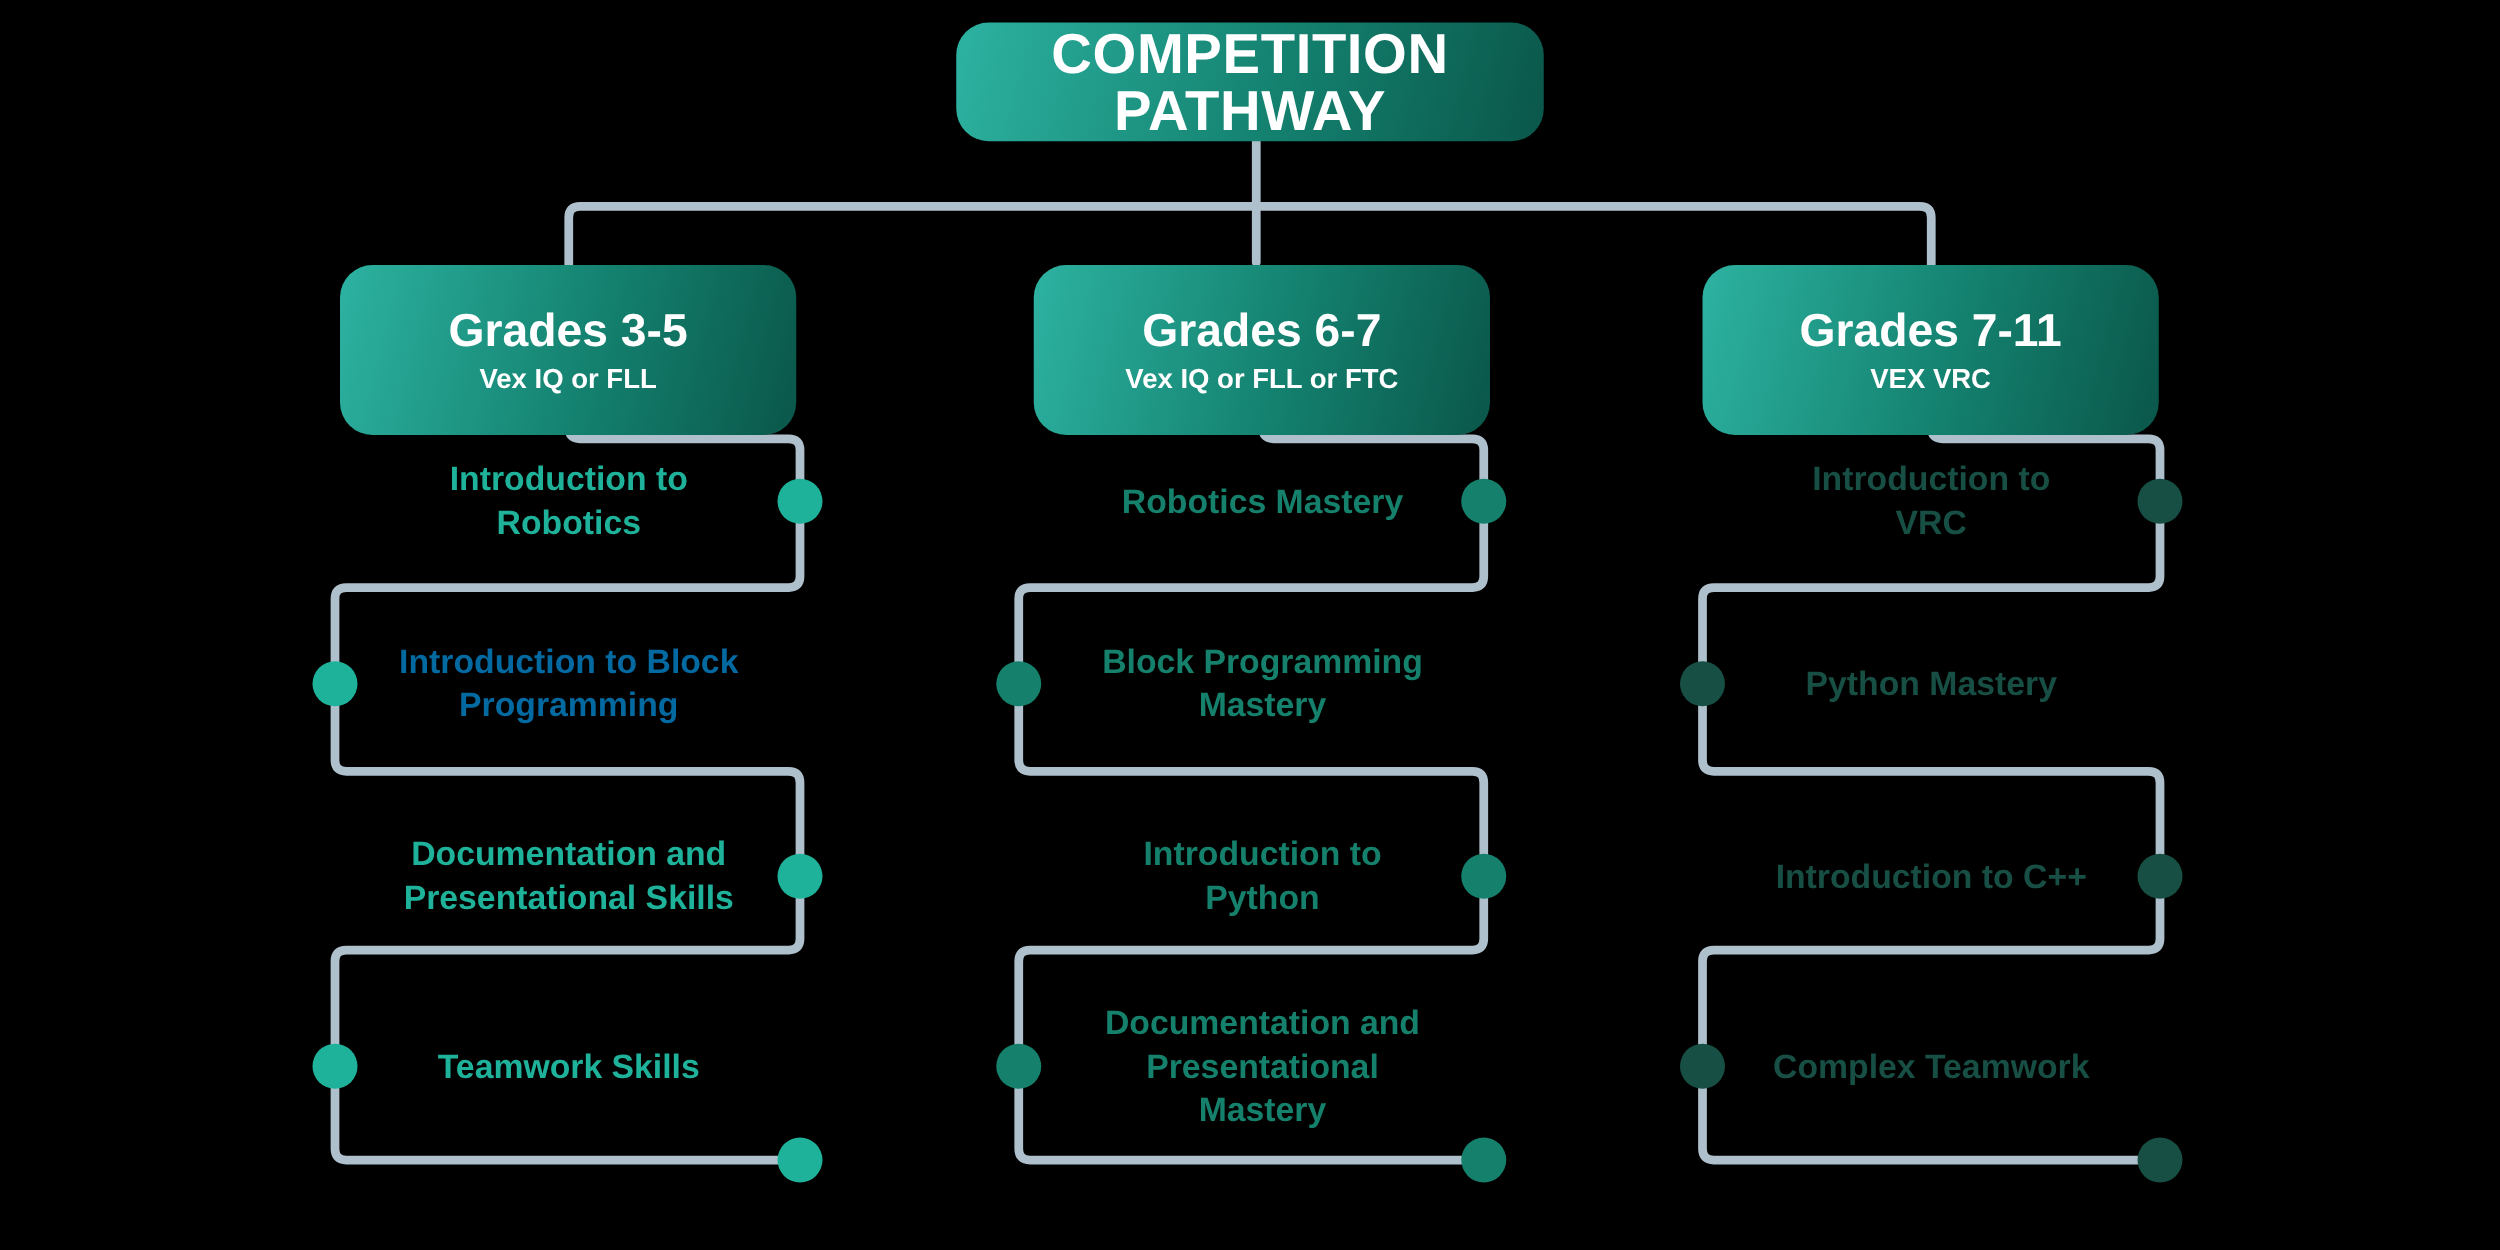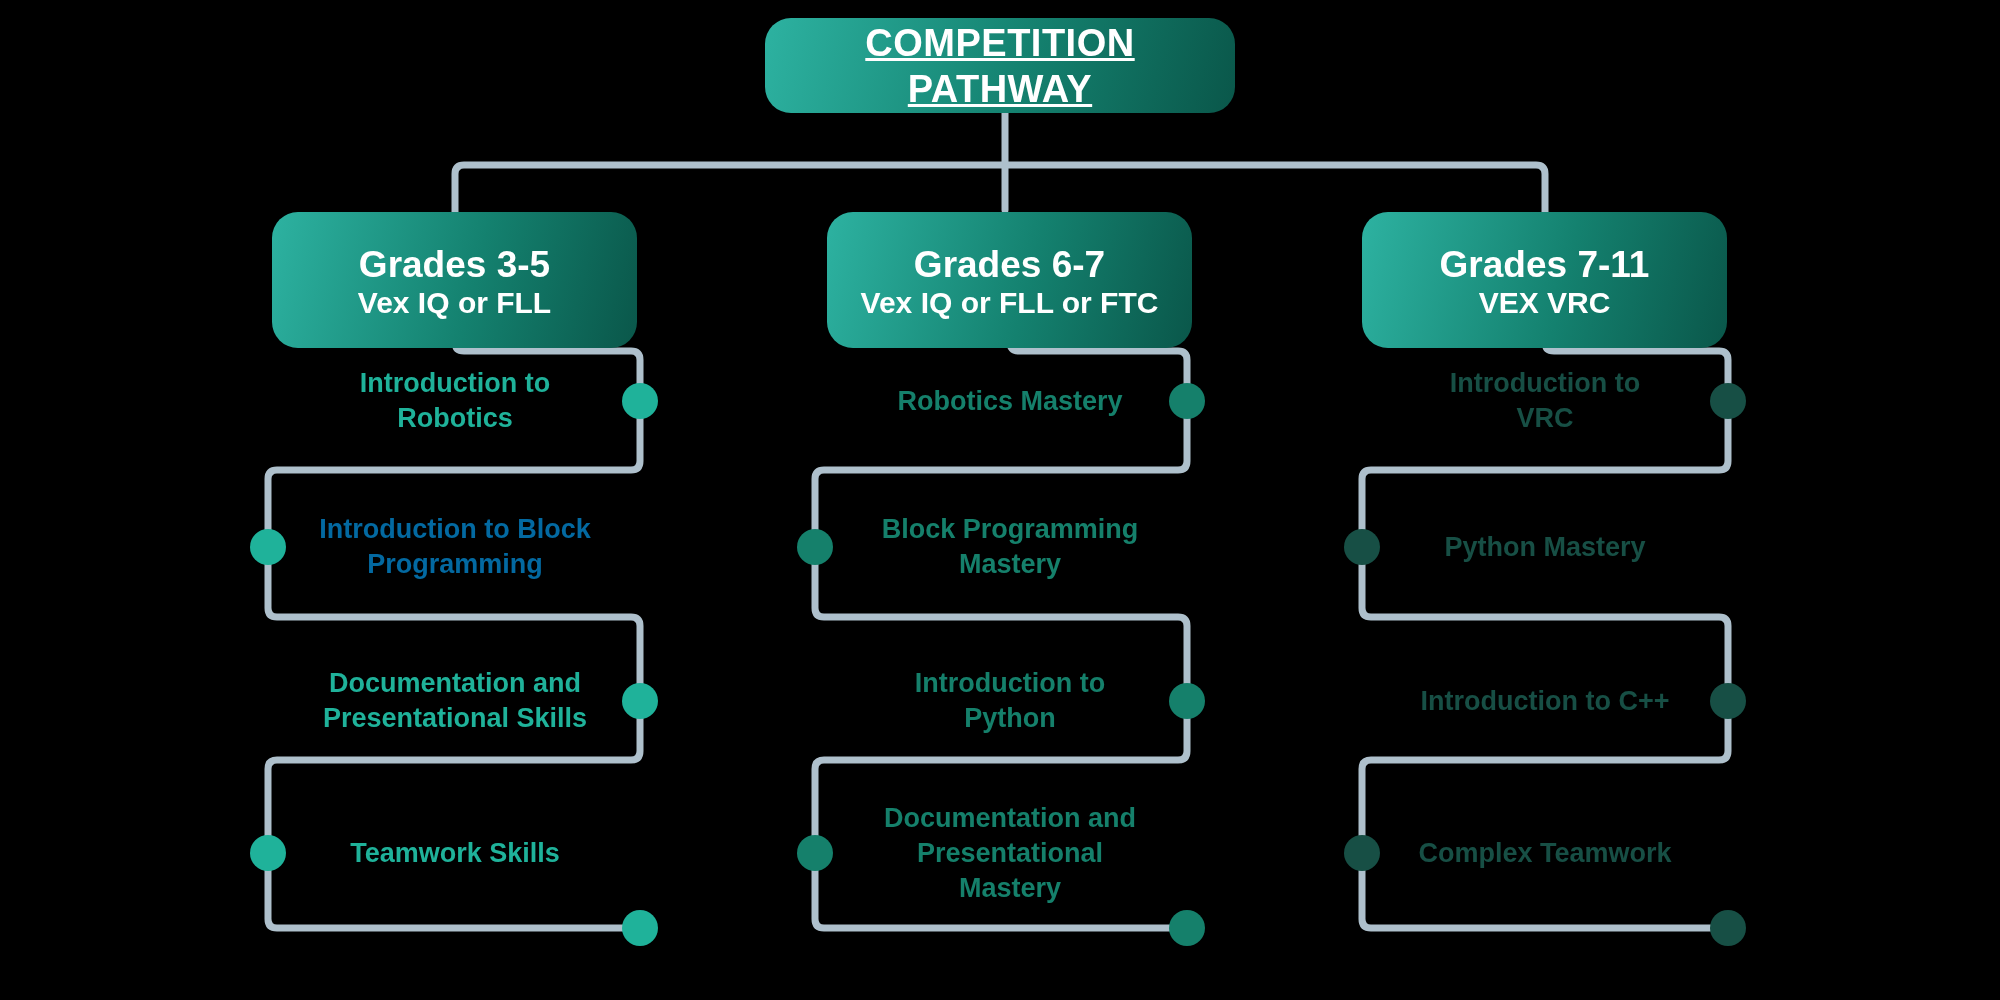--- a/index.html
+++ b/index.html
@@ -8,24 +8,24 @@
     overflow:hidden;font-family:"Liberation Sans",sans-serif;
   }
   .connectors{position:absolute;left:0;top:0;width:2000px;height:1000px;}
   .connectors path{fill:none;stroke:#AEC0CC;stroke-width:7;stroke-linecap:round;}
   .gradient-box{
     position:absolute;display:flex;flex-direction:column;align-items:center;justify-content:center;
     background:linear-gradient(104deg,#2DB2A1 0%,#14816F 55%,#0A574A 100%);
     border-radius:26px;color:#fff;text-align:center;
   }
   .title-box{left:765px;top:18px;width:470px;height:95px;}
-  .title-text{font-size:38px;font-weight:bold;line-height:46px;white-space:pre-line;letter-spacing:.5px;text-decoration:underline;}
+  .title-text{font-size:45px;font-weight:bold;line-height:46px;white-space:pre-line;letter-spacing:.5px;}
   .col-header{top:212px;width:365px;height:136px;}
   .col-title{font-size:37px;font-weight:bold;line-height:42px;}
-  .col-subtitle{font-size:30px;font-weight:bold;line-height:28px;margin-top:3px;}
+  .col-subtitle{font-size:22px;font-weight:bold;line-height:28px;margin-top:3px;}
   .step{
     position:absolute;width:430px;height:120px;display:flex;align-items:center;justify-content:center;
     text-align:center;font-size:27px;font-weight:bold;line-height:35px;white-space:pre-line;
   }
   .dot{position:absolute;width:36px;height:36px;border-radius:50%;}
 </style>
 </head>
 <body>
 
 <div class="canvas">

